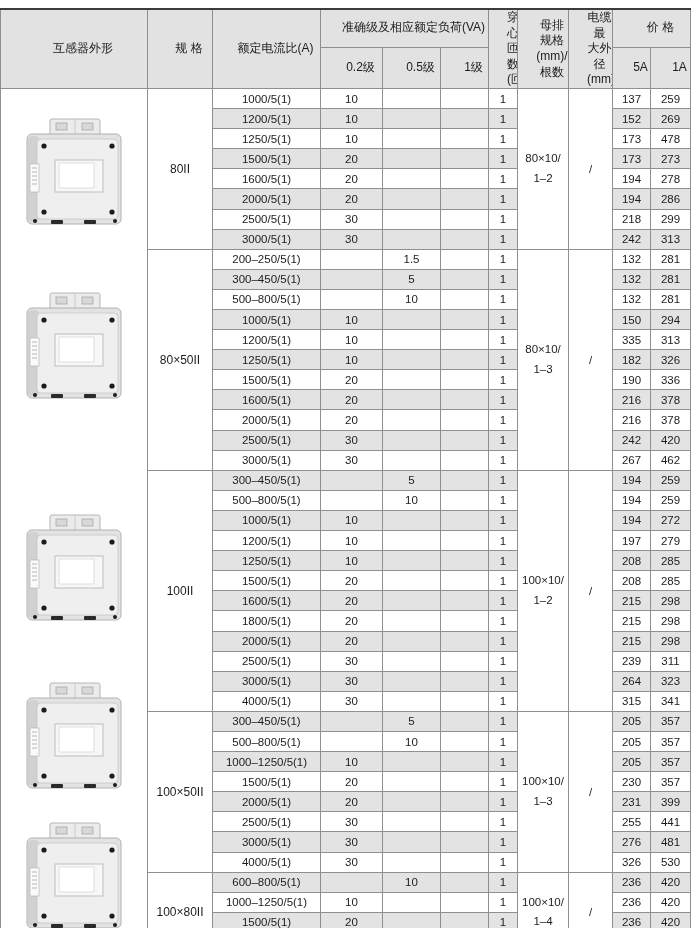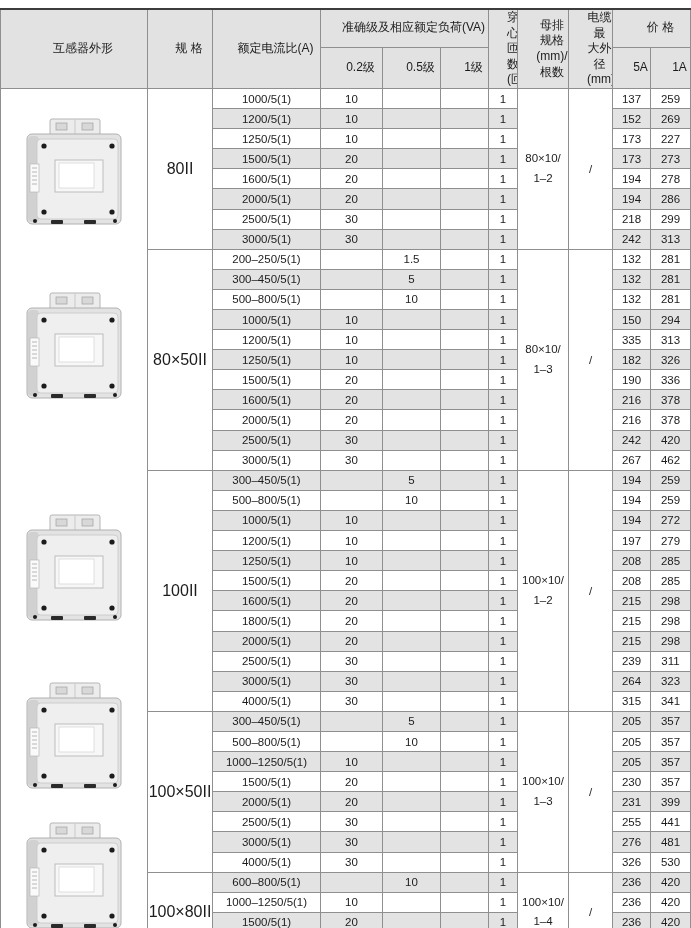--- a/index.html
+++ b/index.html
@@ -16,21 +16,21 @@
   }
   th,td{border:1px solid #8f8f8f;text-align:center;vertical-align:middle;padding:0;overflow:hidden;}
   thead th{background:#e2e2e2;font-size:12px;font-weight:normal;line-height:1.3;color:#1c1c1c;padding-left:18px;}
   thead tr.h1{height:22px;}
   thead tr.h2{height:24px;}
   tbody td{height:19.1px;font-size:11.5px;background:#fff;color:#1c1c1c;}
   tr.stripe td{background:#e3e3e3;}
   tr.stripe td.merged, td.merged{background:#fff;}
   tr.stripe td.appearance, td.appearance{background:#fff;}
   .pre{white-space:pre-line;}
-  td.spec{font-size:16px;}
+  td.spec{font-size:12px;}
   td.busbar{font-size:11.5px;line-height:1.7;margin-left:40px;}
 
   td.appearance{position:relative;}
   .photo-stack{position:relative;width:100%;height:100%;}
   .photo{position:absolute;left:23px;width:100px;height:112px;}
   .photo svg{width:100%;height:100%;display:block;}
   .photo.p1{top:27px;}
   .photo.p2{top:201px;}
   .photo.p3{top:423px;}
   .photo.p4{top:591px;}
@@ -241,21 +241,21 @@
           <td>152</td>
           <td>269</td>
         </tr>
         <tr>
           <td>1250/5(1)</td>
           <td>10</td>
           <td></td>
           <td></td>
           <td>1</td>
           <td>173</td>
-          <td>227</td>
+          <td>478</td>
         </tr>
         <tr class="stripe">
           <td>1500/5(1)</td>
           <td>20</td>
           <td></td>
           <td></td>
           <td>1</td>
           <td>173</td>
           <td>273</td>
         </tr>

